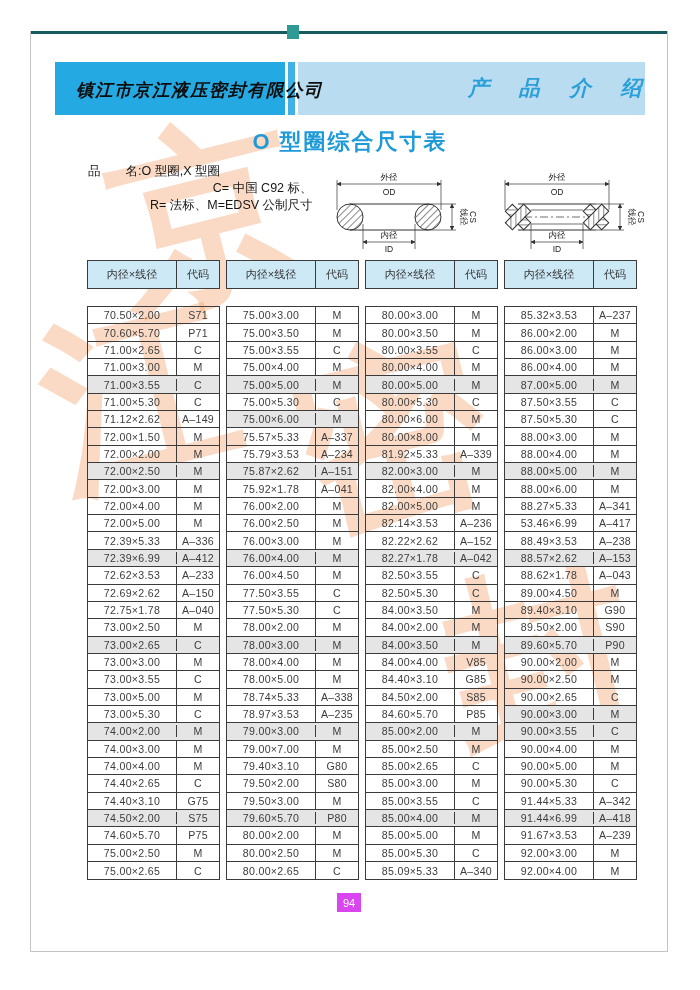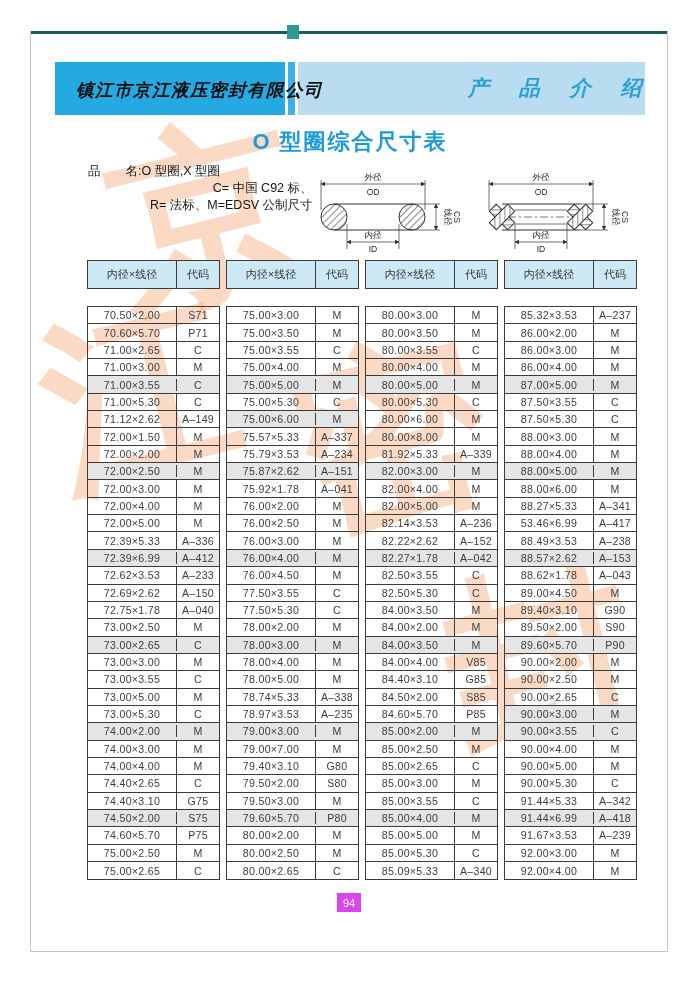--- a/index.html
+++ b/index.html
@@ -32,21 +32,21 @@
     position:absolute;left:0;top:127px;width:700px;text-align:center;z-index:6;
     font-size:22px;font-weight:600;color:#1e9ad8;letter-spacing:2px;
   }
 
   
   .info-block{position:absolute;left:88px;top:163px;z-index:6;font-size:12.5px;color:#151515;line-height:17px;}
   .info-line{white-space:pre;}
   .info-line.indent{padding-left:62px;text-align:right;}
 
   
-  .diagram-wrap{position:absolute;left:312px;top:170px;z-index:6;}
+  .diagram-wrap{position:absolute;left:328px;top:170px;z-index:6;}
   svg text{font-family:"Liberation Sans","DejaVu Sans",sans-serif;}
 
   
   .size-table{position:absolute;top:260px;width:133px;z-index:5;}
   .t1{left:87px;} .t2{left:226px;} .t3{left:365px;} .t4{left:504px;}
   .thead{display:flex;height:29px;border:1.6px solid #3b3b3b;background:#cde9f6;margin-bottom:17px;box-sizing:border-box;}
   .thcell{display:flex;align-items:center;justify-content:center;font-size:11px;color:#333;}
   .thead .szc{width:89px;border-right:1.2px solid #3b3b3b;box-sizing:border-box;}
   .thead .cdc{flex:1;}
   .tbody{border:1.6px solid #3b3b3b;box-sizing:border-box;background:transparent;}

